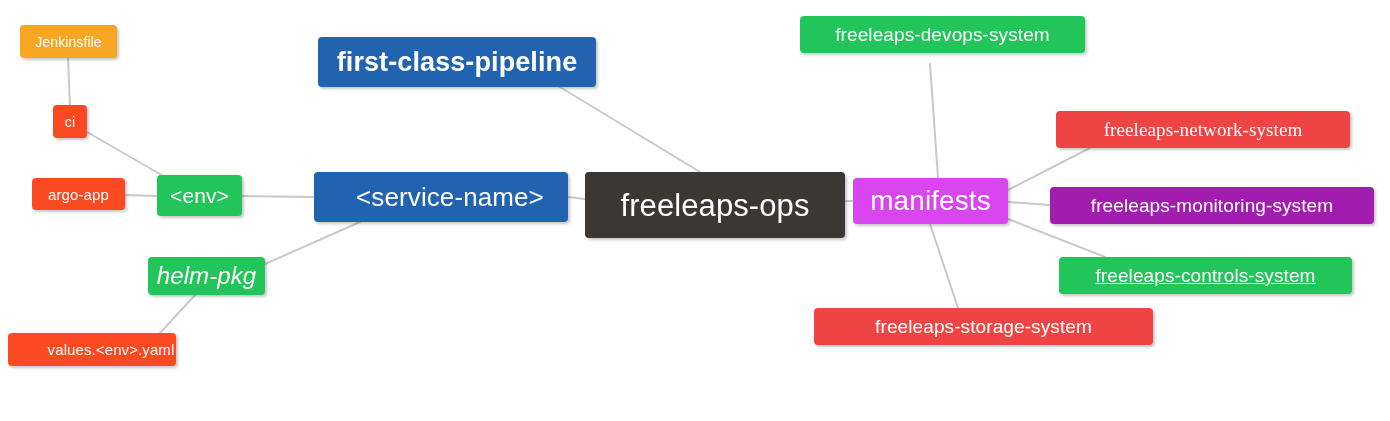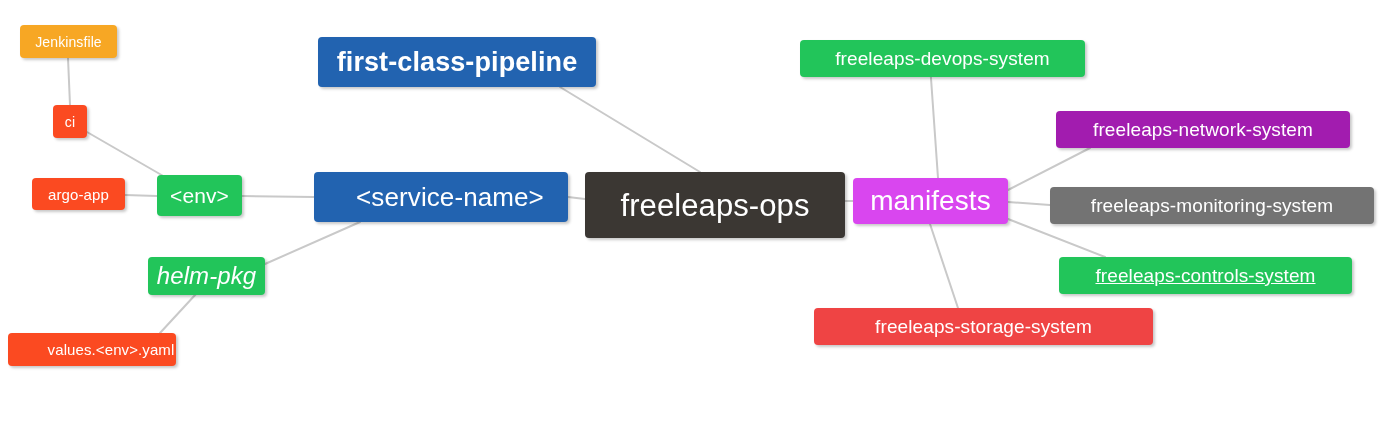--- a/index.html
+++ b/index.html
@@ -90,27 +90,27 @@
       </div>
       <div class="node" style="left: 314px; top: 172px; width: 254px; height: 50px; background: rgb(34, 99, 176); font-size: 26px; padding-left: 28px;">
         <span class="node-label">&lt;service-name&gt;</span>
       </div>
       <div class="node" style="left: 585px; top: 172px; width: 260px; height: 66px; background: rgb(59, 55, 51); font-size: 31px;">
         <span class="node-label">freeleaps-ops</span>
       </div>
       <div class="node" style="left: 853px; top: 178px; width: 155px; height: 46px; background: #d946ef; font-size: 28px;">
         <span class="node-label">manifests</span>
       </div>
-      <div class="node" style="left: 800px; top: 40px; width: 285px; height: 37px; background: rgb(34, 197, 90); font-size: 19px;">
+      <div class="node" style="left: 800px; top: 16px; width: 285px; height: 37px; background: rgb(34, 197, 90); font-size: 19px;">
         <span class="node-label">freeleaps-devops-system</span>
       </div>
-      <div class="node" style="left: 1056px; top: 111px; width: 294px; height: 37px; background: #a21caf; font-size: 19px;">
+      <div class="node" style="left: 1056px; top: 111px; width: 294px; height: 37px; background: #ef4444; font-size: 19px; font-family: Liberation Serif, serif;">
         <span class="node-label">freeleaps-network-system</span>
       </div>
-      <div class="node" style="left: 1050px; top: 187px; width: 324px; height: 37px; background: #737373; font-size: 19px;">
+      <div class="node" style="left: 1050px; top: 187px; width: 324px; height: 37px; background: #a21caf; font-size: 19px;">
         <span class="node-label">freeleaps-monitoring-system</span>
       </div>
       <div class="node" style="left: 1059px; top: 257px; width: 293px; height: 37px; background: rgb(34, 197, 90); font-size: 19px; text-decoration: underline;">
         <span class="node-label">freeleaps-controls-system</span>
       </div>
       <div class="node" style="left: 814px; top: 308px; width: 339px; height: 37px; background: #ef4444; font-size: 19px;">
         <span class="node-label">freeleaps-storage-system</span>
       </div>
     </div>
 </div>

